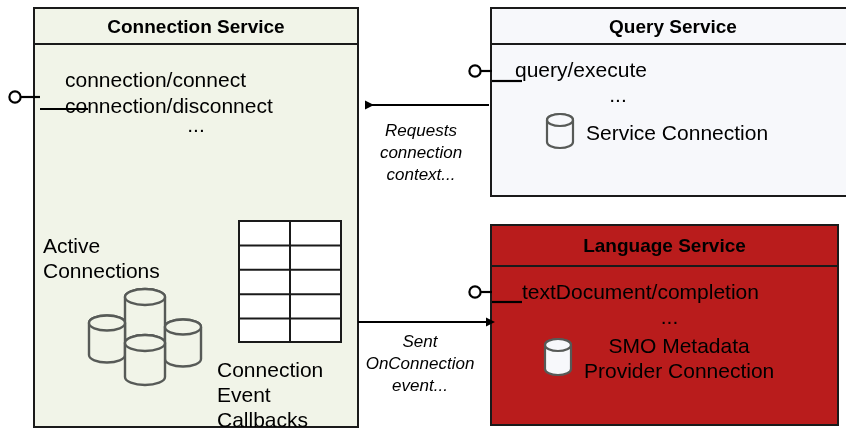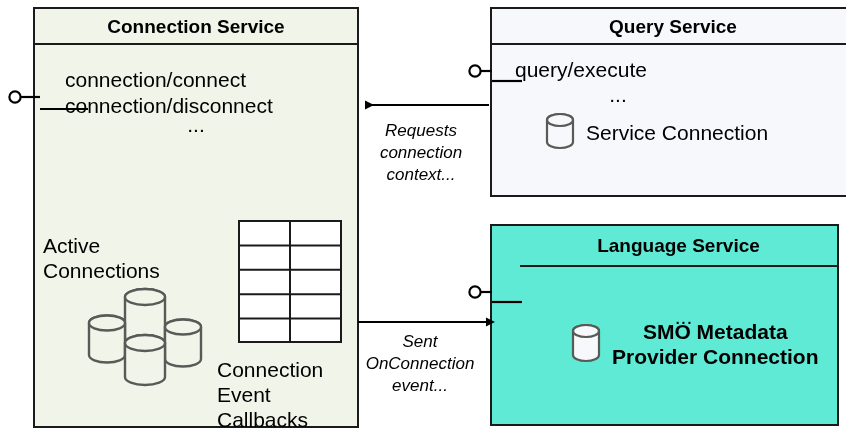--- a/index.html
+++ b/index.html
@@ -58,22 +58,21 @@
     height: 190px;
     background: #f7f8fb;
   }
   #query-service > .svc-header { height: 36px; }
 
   #language-service {
     left: 490px;
     top: 224px;
     width: 349px;
     height: 202px;
-    background: #5eead4;
-    padding-left: 28px;
+    background: #b91c1c;
   }
   #language-service > .svc-header { height: 41px; }
 
   
   .ops {
     position: absolute;
     font-size: 21px;
     color: #000000;
     line-height: 1.22;
     white-space: nowrap;
@@ -142,21 +141,21 @@
     gap: 10px;
   }
   .db-caption {
     font-size: 21px;
     color: #000;
     line-height: 1.18;
     text-align: center;
     white-space: pre-line;
   }
   #qs-db-row { left: 52px; top: 66px; }
-  #ls-db-row { left: 50px; top: 53px; font-weight: bold; }
+  #ls-db-row { left: 50px; top: 67px; }
 
   
   .lollipop {
     position: absolute;
     overflow: visible;
   }
 
   
   #arrows {
     position: absolute;
@@ -269,20 +268,21 @@
   </div>
   <div class="lollipop" style="left:492px; top:69px; width:30px; height:4px;">
     <svg width="30" height="4" viewBox="0 0 30 4">
       <line x1="0" y1="2" x2="30" y2="2" stroke="#000000" stroke-width="2.2"></line>
     </svg>
   </div>
 
   <div class="svc-box" id="language-service">
     <div class="svc-header">Language Service</div>
     <div class="svc-body">
+      <div class="ops" id="ls-op">textDocument/completion</div>
       <div id="ls-ellipsis">...</div>
 
       <div class="db-row" id="ls-db-row">
         <span>
           <svg width="32" height="42" viewBox="0 0 32 42" fill="none">
             <path d="M3 9 a13 6 0 0 1 26 0 v24 a13 6 0 0 1 -26 0 z" fill="#f7f8fb" stroke="#575a57" stroke-width="2.2"></path>
             <ellipse cx="16" cy="9" rx="13" ry="6" fill="#f7f8fb" stroke="#575a57" stroke-width="2.2"></ellipse>
           </svg>
         </span>
         <span class="db-caption">SMO Metadata

